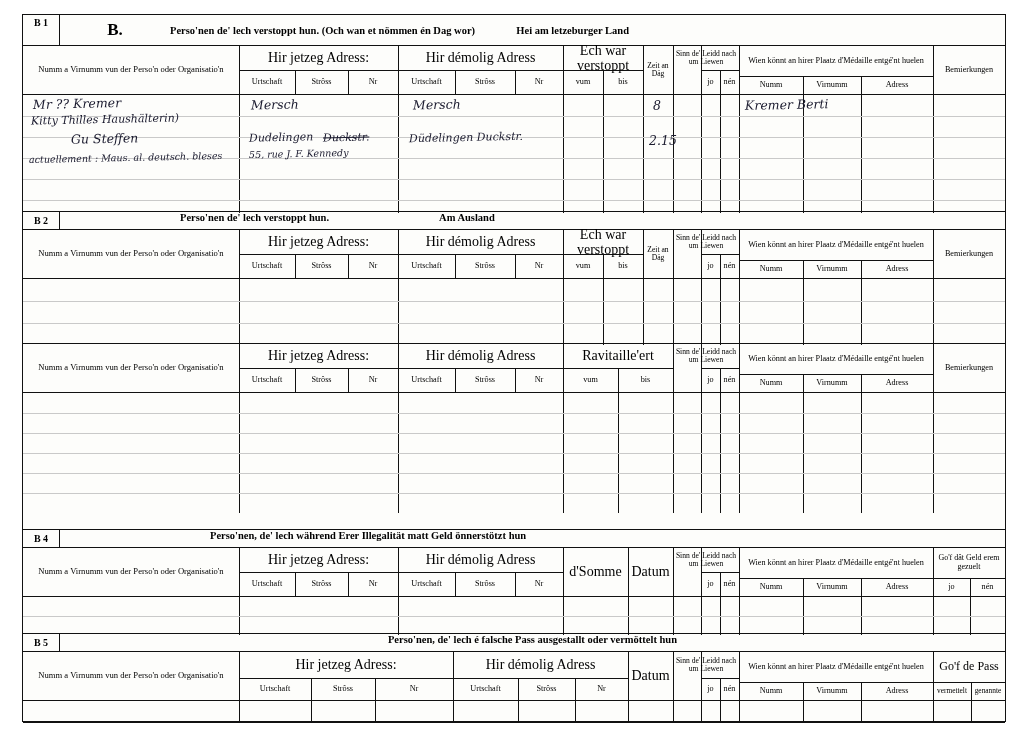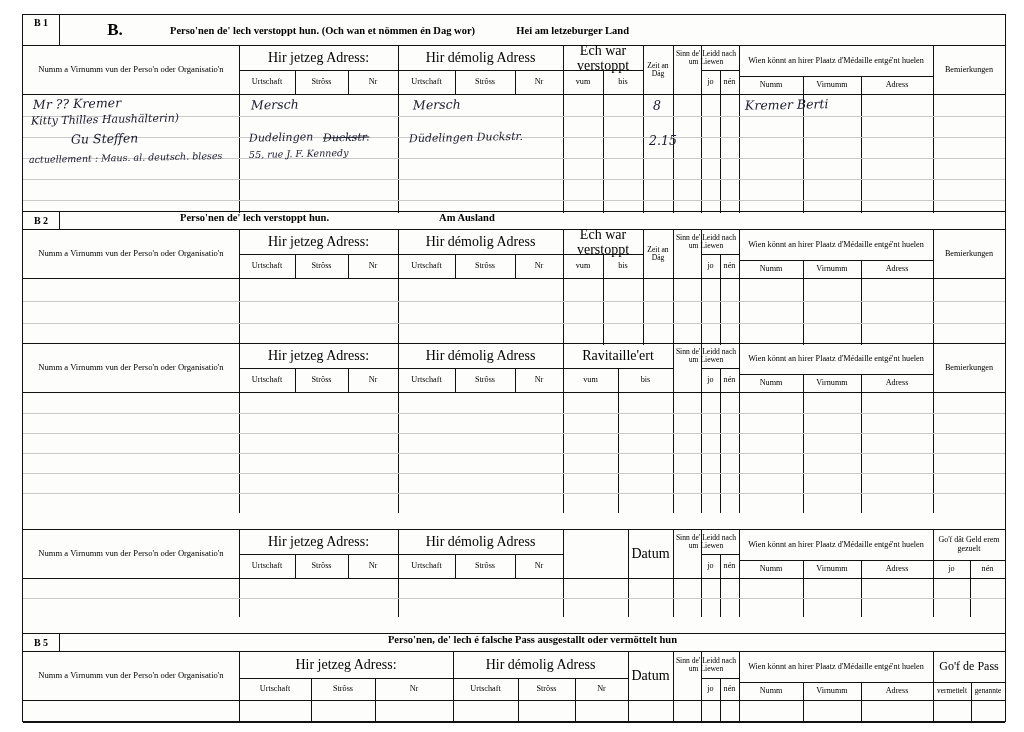--- a/index.html
+++ b/index.html
@@ -340,20 +340,24 @@
         <div class="vline" style="left:910px;top:0;height:120px;"></div>
         <div class="rowline" style="top:20px;"></div>
         <div class="rowline" style="top:40px;"></div>
         <div class="rowline" style="top:60px;"></div>
         <div class="rowline" style="top:80px;"></div>
         <div class="rowline" style="top:100px;"></div>
       </div>
     </div>
 
     <div class="section" style="top:514px;height:104px;">
+      <div class="sec-head">
+        <div class="sec-code">B 4</div>
+        <div class="sec-title left" style="padding-left:150px;">Perso'nen, de' lech während Erer Illegalität matt  Geld önnerstötzt hun</div>
+      </div>
 
       <div class="colhead" style="height:48px;">
         <div class="vline" style="left:216px;top:0;height:48px;"></div>
         <div class="vline" style="left:375px;top:0;height:48px;"></div>
         <div class="vline" style="left:540px;top:0;height:48px;"></div>
         <div class="vline" style="left:605px;top:0;height:48px;"></div>
         <div class="vline" style="left:650px;top:0;height:48px;"></div>
         <div class="vline" style="left:678px;top:0;height:48px;"></div>
         <div class="vline" style="left:716px;top:0;height:48px;"></div>
         <div class="vline" style="left:910px;top:0;height:48px;"></div>
@@ -373,20 +377,21 @@
 
         <div class="cell hdr-name" style="left:0;top:0;width:216px;height:48px;">Numm a Virnumm vun der Perso'n oder Organisatio'n</div>
         <div class="cell hdr-main" style="left:216px;top:0;width:159px;height:24px;">Hir jetzeg Adress:</div>
         <div class="cell hdr-main" style="left:375px;top:0;width:165px;height:24px;">Hir démolig Adress</div>
         <div class="cell hdr-sub" style="left:216px;top:24px;width:56px;height:24px;">Urtschaft</div>
         <div class="cell hdr-sub" style="left:272px;top:24px;width:53px;height:24px;">Strôss</div>
         <div class="cell hdr-sub" style="left:325px;top:24px;width:50px;height:24px;">Nr</div>
         <div class="cell hdr-sub" style="left:375px;top:24px;width:57px;height:24px;">Urtschaft</div>
         <div class="cell hdr-sub" style="left:432px;top:24px;width:60px;height:24px;">Strôss</div>
         <div class="cell hdr-sub" style="left:492px;top:24px;width:48px;height:24px;">Nr</div>
+        <div class="cell hdr-main" style="left:540px;top:0;width:65px;height:48px;">d'Somme</div>
         <div class="cell hdr-main" style="left:605px;top:0;width:45px;height:48px;">Datum</div>
         <div class="cell hdr-sub" style="left:650px;top:0;width:66px;height:24px;font-size:7.6px;">Sinn de' Leidd nach um Liewen</div>
         <div class="cell hdr-sub" style="left:678px;top:24px;width:19px;height:24px;">jo</div>
         <div class="cell hdr-sub" style="left:697px;top:24px;width:19px;height:24px;">nén</div>
         <div class="cell hdr-main" style="left:716px;top:0;width:194px;height:30px;font-size:8.2px;">Wien könnt an hirer Plaatz d'Médaille entgé'nt huelen</div>
         <div class="cell hdr-sub" style="left:716px;top:30px;width:64px;height:18px;">Numm</div>
         <div class="cell hdr-sub" style="left:780px;top:30px;width:58px;height:18px;">Virnumm</div>
         <div class="cell hdr-sub" style="left:838px;top:30px;width:72px;height:18px;">Adress</div>
         <div class="cell hdr-sub" style="left:910px;top:0;width:72px;height:30px;font-size:8px;">Go'f dât Geld erem gezuelt</div>
         <div class="cell hdr-sub" style="left:910px;top:30px;width:37px;height:18px;">jo</div>

